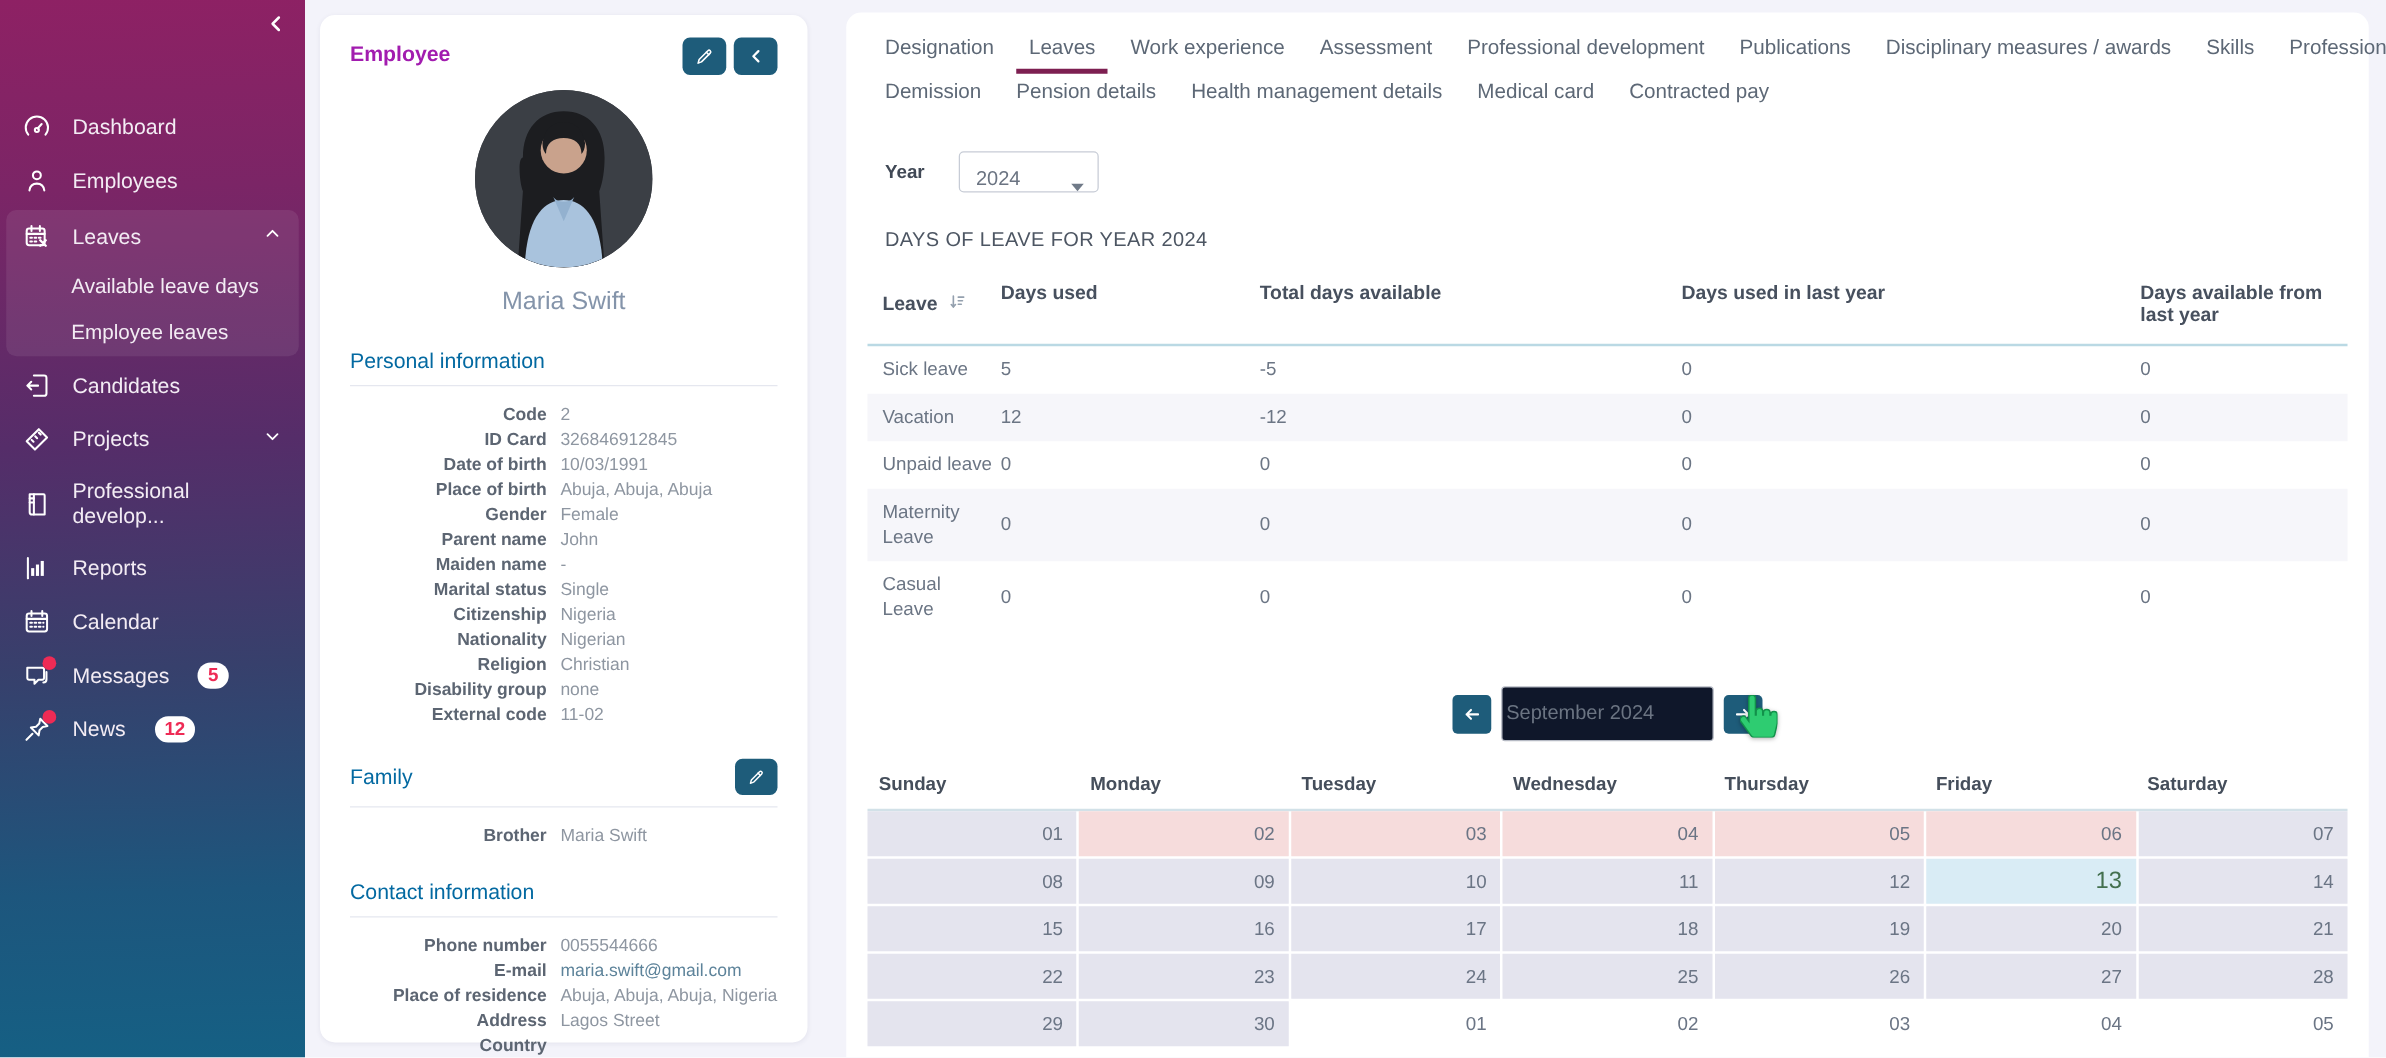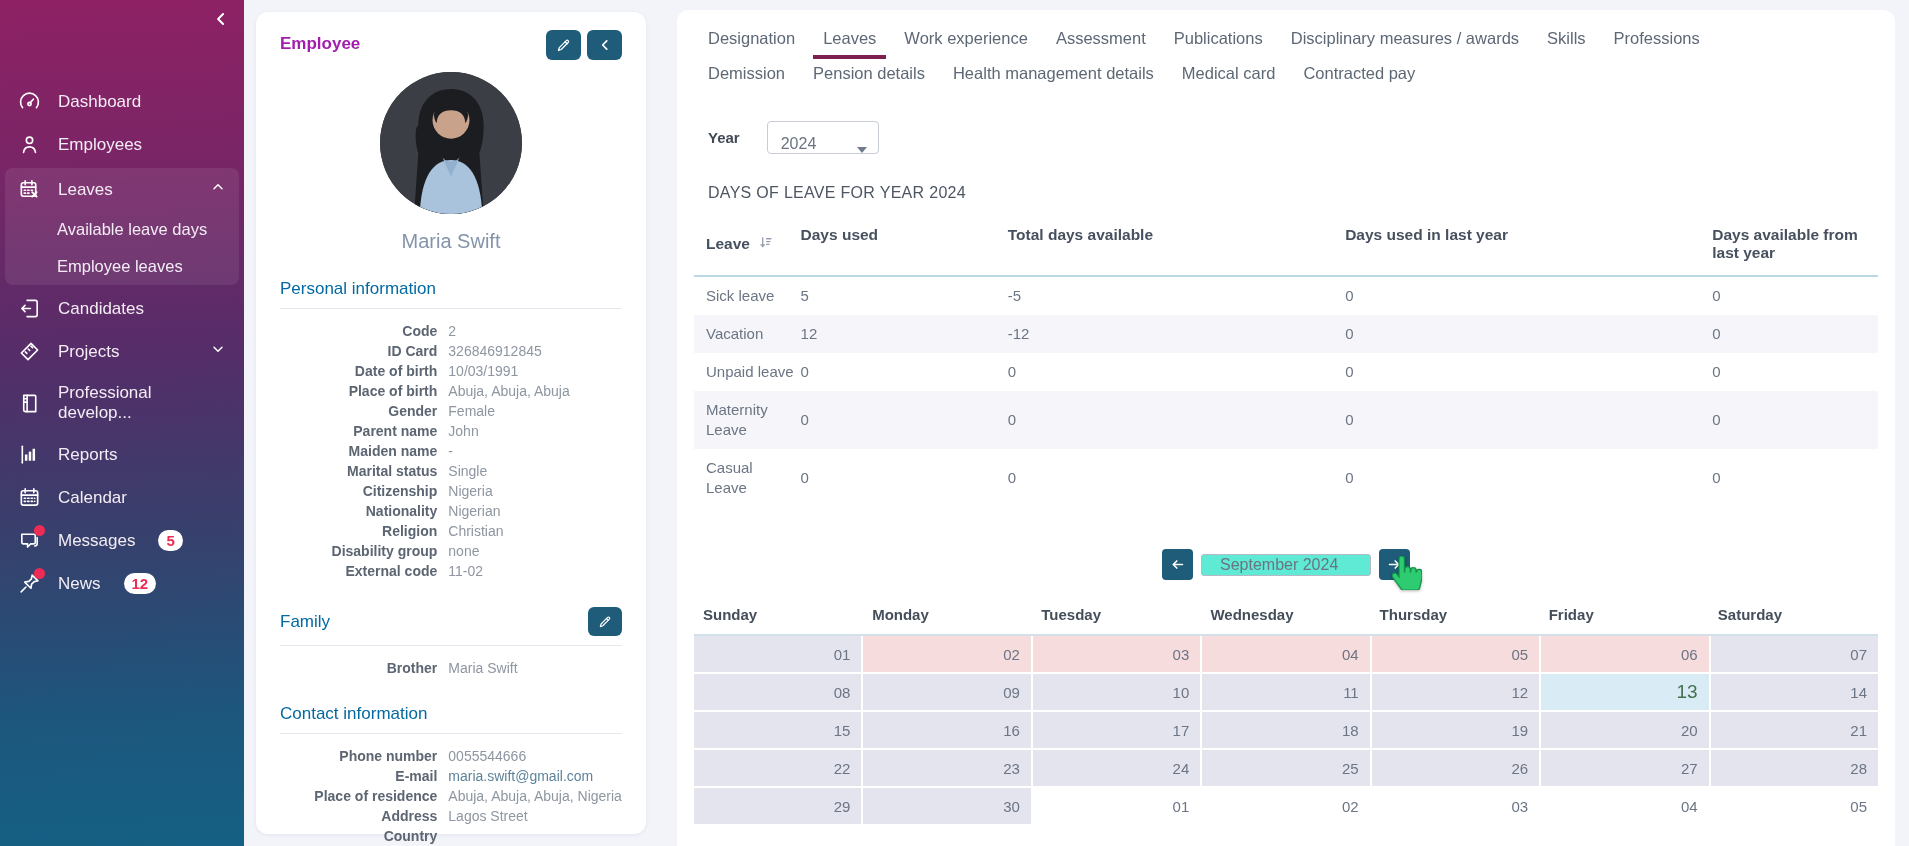--- a/index.html
+++ b/index.html
@@ -63,21 +63,21 @@
   .leave-table{ margin-top:16px; }
   .thead{ display:flex; font-size:15.5px; font-weight:bold; color:#47505e; padding:8px 0 13px; border-bottom:2px solid #bad9e4; }
   .c1{ width:9%; padding-left:12px; } .c2{ width:17.5%; } .c3{ width:28.5%; } .c4{ width:31%; } .c5{ width:14%; }
   .th{ display:flex; align-items:center; gap:8px;}
   .tr{ display:flex; align-items:center; font-size:15px; color:#6b7584; }
   .tr:nth-child(even){ background:#f6f6fa; }
   .td{ padding:9px 6px 9px 0; line-height:20px; }
   .td.c1{ padding-left:12px; }
   .month-nav{ display:flex; align-items:center; justify-content:center; gap:8px; margin-top:42px; }
   .nav-btn{ width:31px; height:31px; background:var(--accent,#1e5c7a); border-radius:4px; display:flex; align-items:center; justify-content:center; cursor:pointer; }
-  .month-input{ width:170px; height:22px; border:1px solid #b6bac4; border-radius:3px; display:flex; align-items:center; padding-left:18px; font-size:16px; color:#6b7482; background:#5eead4;}
+  .month-input{ width:170px; height:44px; border:1px solid #b6bac4; border-radius:3px; display:flex; align-items:center; padding-left:3px; font-size:16px; color:#6b7482; background:#0f172a;}
   .cal{ margin-top:26px; }
   .cal-headers{ display:grid; grid-template-columns:repeat(7,1fr); font-size:15px; font-weight:bold; color:#454e5b; padding-bottom:11px; }
   .cal-headers div{ padding-left:9px; }
   .cal-grid{ border-top:2px solid #d2e1e8; }
   .cal-row{ display:grid; grid-template-columns:repeat(7,1fr); gap:0 2px; margin-bottom:2px; }
   .cal-cell{ height:36px; background:#e4e4ee; display:flex; align-items:center; justify-content:flex-end; padding-right:11px; font-size:15px; color:#6b7585; cursor:pointer;}
   .cal-cell.leave{ background:var(--leave-pink,#f6dcdc); }
   .cal-cell.today{ background:var(--today-blue,#d9ecf5); color:#44704f; font-size:19px; }
   .cal-cell.other{ background:#fff; }
   .cursor{ position:absolute; left:1392px; top:556px; z-index:60; filter:drop-shadow(0 1px 1.5px rgba(0,0,0,.3)); }
@@ -303,20 +303,21 @@
       <div class="field-value"></div>
     </div>
 </div>
 
 <div class="main-card">
   <div class="tabs-row" id="tabs-row1">
       <div class="tab">Designation</div>
       <div class="tab active">Leaves</div>
       <div class="tab">Work experience</div>
       <div class="tab">Assessment</div>
+      <div class="tab">Professional development</div>
       <div class="tab">Publications</div>
       <div class="tab">Disciplinary measures / awards</div>
       <div class="tab">Skills</div>
       <div class="tab">Professions</div>
     </div>
   <div class="tabs-row" id="tabs-row2">
       <div class="tab">Demission</div>
       <div class="tab">Pension details</div>
       <div class="tab">Health management details</div>
       <div class="tab">Medical card</div>

